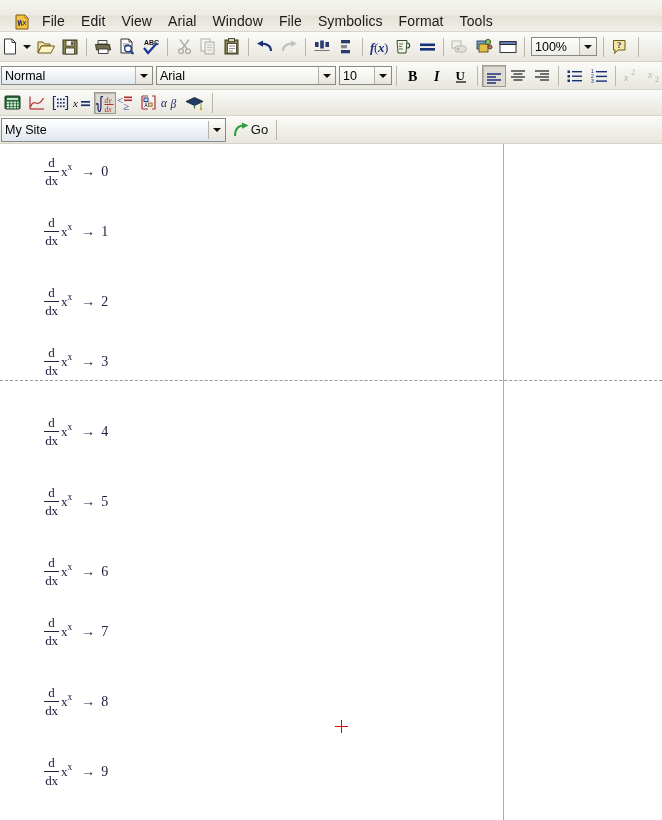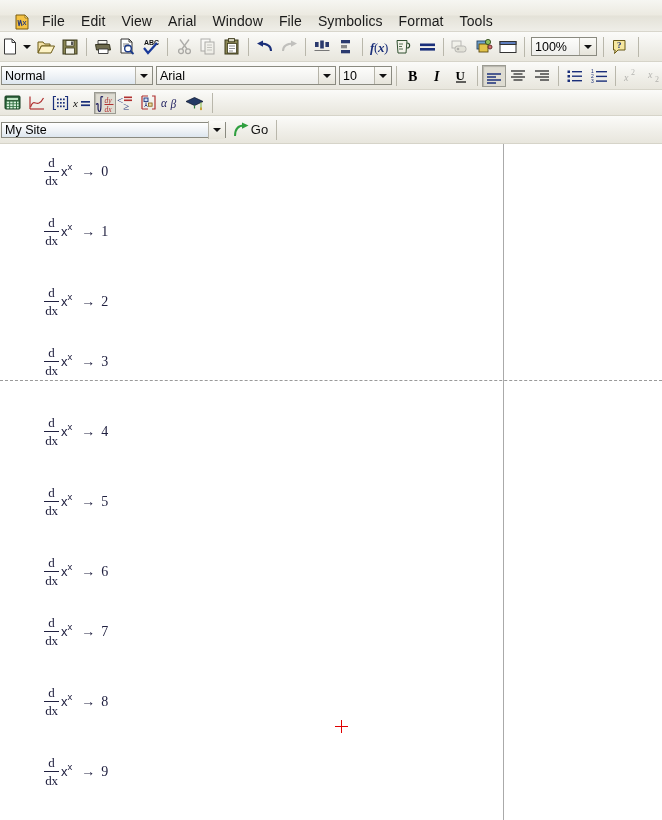--- a/index.html
+++ b/index.html
@@ -170,21 +170,21 @@
     width: 15px;
     height: 1px;
     background: #202040;
     margin: 1px 0 1px 0;
   }
   .deriv .den {
     padding: 1px 1px 0 1px;
     letter-spacing: -0.2px;
   }
   .operand {
-    font-family: Liberation Sans, sans-serif;
+    font-family: Liberation Serif, serif;
     font-size: 13px;
     color: #202040;
     margin-left: 2px;
     align-self: center;
     position: relative;
   }
   .operand .base { }
   .operand .exp {
     font-size: 9.5px;
     position: relative;
@@ -648,21 +648,21 @@
       <path d="M16 7.5 L16 13" stroke="#8fbf5c" stroke-width="1.2"></path>
       <rect x="15" y="12.5" width="2" height="2.6" fill="#c8a43a"></rect>
     </svg>
   </div>
 
   <div class="tbsep tall" style="margin-left:6px"></div>
 </div>
 
 <div class="toolbar tb-web">
 
-  <div class="combo gradbg" style="width:225px;margin-left:1px;height:16px">
+  <div class="combo gradbg" style="width:225px;margin-left:1px;height:24px">
     <span class="ctext">My Site</span>
     <span class="carrow" style="height:18px">
         <span class="tri-down"></span>
       </span>
   </div>
 
   <div class="tbtn" style="width:42px;margin-left:3px">
     <svg width="18" height="16" viewBox="0 0 18 16" style="display:inline-block;vertical-align:middle">
       <path d="M3 14 C3 6 7 3.5 12 3.5" fill="none" stroke="#2f9f3f" stroke-width="2"></path>
       <path d="M16.5 3.5 L10 0.5 L10 6.8 Z" fill="#2f9f3f"></path>

